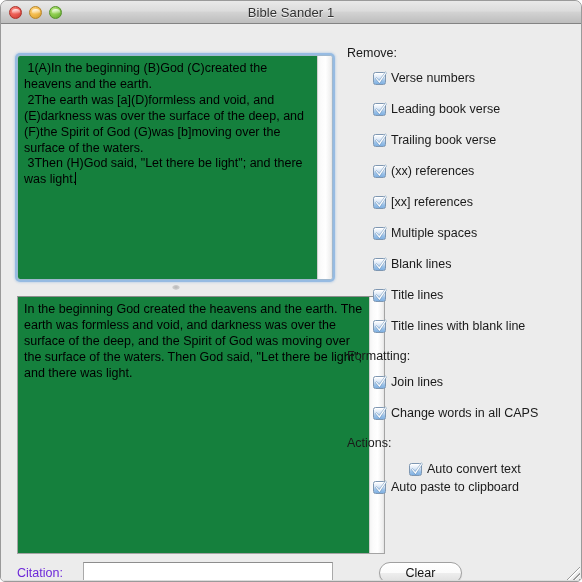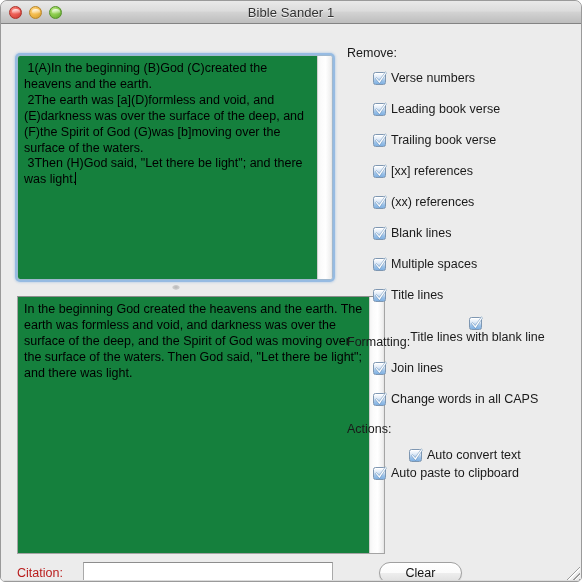--- a/index.html
+++ b/index.html
@@ -216,21 +216,21 @@
   
   .citation-row {
     position: absolute;
     left: 16px;
     top: 538px;
     display: flex;
     align-items: center;
   }
   .citation-label {
     font-size: 12.5px;
-    color: #b91c1c;
+    color: #6d28d9;
     margin-right: 20px;
   }
   .citation-field {
     width: 250px;
     height: 21px;
     box-sizing: border-box;
     background: #ffffff;
     border: 1px solid #a9a9a9;
     border-top-color: #8d8d8d;
     font-family: "Liberation Sans", sans-serif;
@@ -352,32 +352,43 @@
       </div>
 
       <div class="check-row" style="margin-bottom:13px;">
         <span class="checkbox">
           <span class="tick">
             <svg width="12" height="14" viewBox="0 0 12 14">
                 <path d="M1.6 6.6 L4.2 9.6 L10.4 0.8 L11.6 1.9 L4.5 12.6 L0.4 7.6 Z" fill="#ffffff" stroke="#3a6ea5" stroke-width="0.4"></path>
               </svg>
           </span>
         </span>
+        <span class="check-label">(xx) references</span>
+      </div>
+
+      <div class="check-row" style="margin-bottom:13px;">
+        <span class="checkbox">
+          <span class="tick">
+            <svg width="12" height="14" viewBox="0 0 12 14">
+                <path d="M1.6 6.6 L4.2 9.6 L10.4 0.8 L11.6 1.9 L4.5 12.6 L0.4 7.6 Z" fill="#ffffff" stroke="#3a6ea5" stroke-width="0.4"></path>
+              </svg>
+          </span>
+        </span>
         <span class="check-label">[xx] references</span>
       </div>
 
       <div class="check-row" style="margin-bottom:13px;">
         <span class="checkbox">
           <span class="tick">
             <svg width="12" height="14" viewBox="0 0 12 14">
                 <path d="M1.6 6.6 L4.2 9.6 L10.4 0.8 L11.6 1.9 L4.5 12.6 L0.4 7.6 Z" fill="#ffffff" stroke="#3a6ea5" stroke-width="0.4"></path>
               </svg>
           </span>
         </span>
-        <span class="check-label">(xx) references</span>
+        <span class="check-label">Multiple spaces</span>
       </div>
 
       <div class="check-row" style="margin-bottom:13px;">
         <span class="checkbox">
           <span class="tick">
             <svg width="12" height="14" viewBox="0 0 12 14">
                 <path d="M1.6 6.6 L4.2 9.6 L10.4 0.8 L11.6 1.9 L4.5 12.6 L0.4 7.6 Z" fill="#ffffff" stroke="#3a6ea5" stroke-width="0.4"></path>
               </svg>
           </span>
         </span>
@@ -385,35 +396,24 @@
       </div>
 
       <div class="check-row" style="margin-bottom:13px;">
         <span class="checkbox">
           <span class="tick">
             <svg width="12" height="14" viewBox="0 0 12 14">
                 <path d="M1.6 6.6 L4.2 9.6 L10.4 0.8 L11.6 1.9 L4.5 12.6 L0.4 7.6 Z" fill="#ffffff" stroke="#3a6ea5" stroke-width="0.4"></path>
               </svg>
           </span>
         </span>
-        <span class="check-label">Multiple spaces</span>
-      </div>
-
-      <div class="check-row" style="margin-bottom:13px;">
-        <span class="checkbox">
-          <span class="tick">
-            <svg width="12" height="14" viewBox="0 0 12 14">
-                <path d="M1.6 6.6 L4.2 9.6 L10.4 0.8 L11.6 1.9 L4.5 12.6 L0.4 7.6 Z" fill="#ffffff" stroke="#3a6ea5" stroke-width="0.4"></path>
-              </svg>
-          </span>
-        </span>
         <span class="check-label">Title lines</span>
       </div>
 
-      <div class="check-row" style="flex-direction:column;">
+      <div class="check-row" style="margin-bottom:14px;">
         <span class="checkbox">
           <span class="tick">
             <svg width="12" height="14" viewBox="0 0 12 14">
                 <path d="M1.6 6.6 L4.2 9.6 L10.4 0.8 L11.6 1.9 L4.5 12.6 L0.4 7.6 Z" fill="#ffffff" stroke="#3a6ea5" stroke-width="0.4"></path>
               </svg>
           </span>
         </span>
         <span class="check-label">Title lines with blank line</span>
       </div>
 

